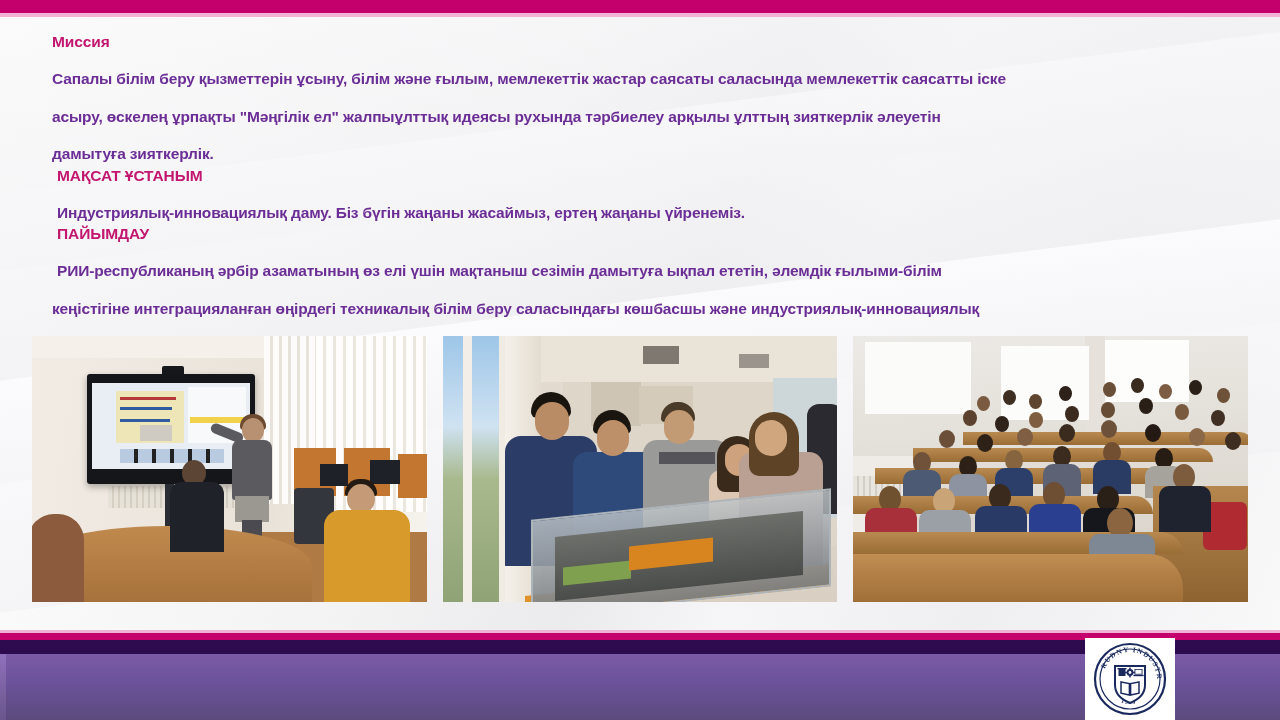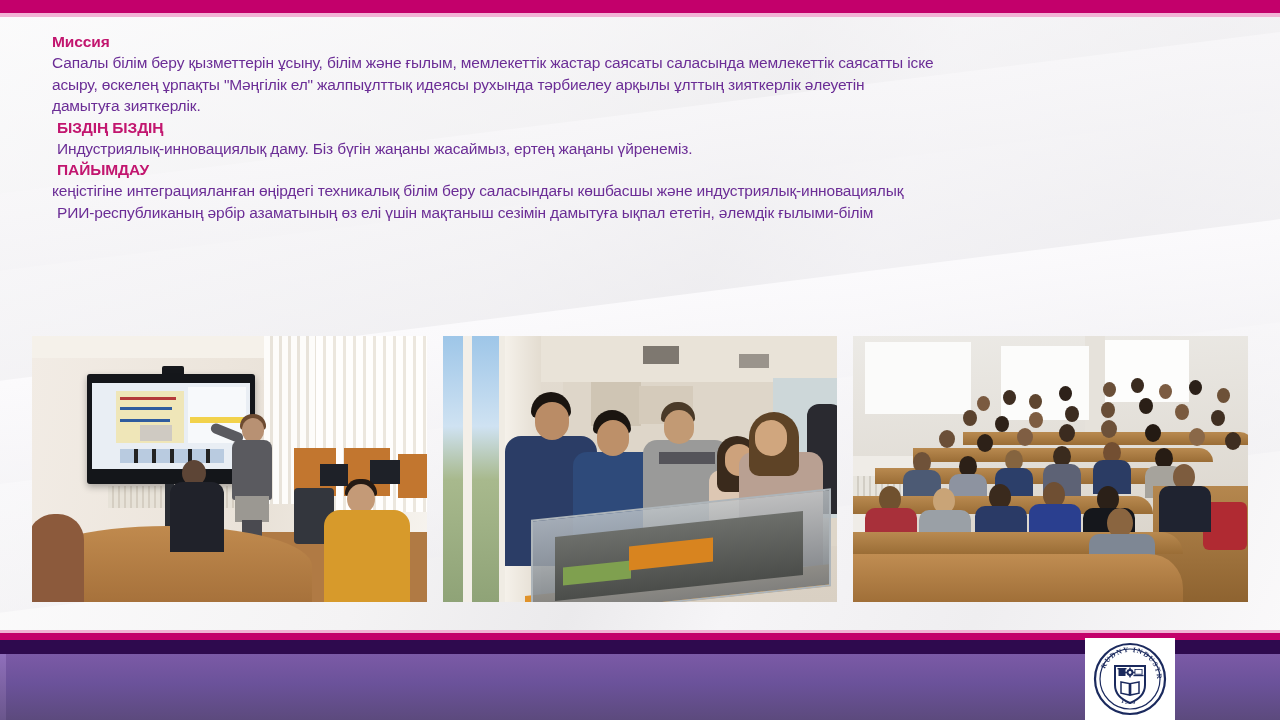--- a/index.html
+++ b/index.html
@@ -82,23 +82,24 @@
     font-size: 15.5px;
     font-weight: bold;
     line-height: 21px;
     letter-spacing: -0.1px;
     white-space: nowrap;
   }
   .heading.indent { padding-left: 5px; }
   .body-text {
     color: #6b2d96;
     font-size: 15.5px;
-    font-weight: normal;
+    font-weight: bold;
     line-height: 21.5px;
     letter-spacing: -0.15px;
+    margin-top: 16px;
   }
   .body-text.indent { padding-left: 5px; }
 
   
   .photos {
     position: absolute;
     left: 32px;
     top: 336px;
     width: 1216px;
     height: 266px;
@@ -263,26 +264,26 @@
 
   <div class="top-bar"></div>
   <div class="top-bar-light"></div>
 
   <div class="text-block">
     <div class="heading">Миссия</div>
     <div class="body-text nowrap">Сапалы білім беру қызметтерін ұсыну, білім және ғылым, мемлекеттік жастар саясаты саласында мемлекеттік саясатты іске</div>
     <div class="body-text nowrap">асыру, өскелең ұрпақты "Мәңгілік ел" жалпыұлттық идеясы рухында тәрбиелеу арқылы ұлттың зияткерлік әлеуетін</div>
     <div class="body-text nowrap">дамытуға зияткерлік.</div>
 
-    <div class="heading indent">БІЗДІҢ БІЗДІҢ</div>
+    <div class="heading indent">МАҚСАТ ҰСТАНЫМ</div>
     <div class="body-text indent nowrap">Индустриялық-инновациялық даму. Біз бүгін жаңаны жасаймыз, ертең жаңаны үйренеміз.</div>
 
     <div class="heading indent">ПАЙЫМДАУ</div>
+    <div class="body-text indent nowrap">РИИ-республиканың әрбір азаматының өз елі үшін мақтаныш сезімін дамытуға ықпал ететін, әлемдік ғылыми-білім</div>
     <div class="body-text nowrap">кеңістігіне интеграцияланған өңірдегі техникалық білім беру саласындағы көшбасшы және индустриялық-инновациялық</div>
-    <div class="body-text indent nowrap">РИИ-республиканың әрбір азаматының өз елі үшін мақтаныш сезімін дамытуға ықпал ететін, әлемдік ғылыми-білім</div>
 
   </div>
 
   <div class="photos">
 
     <div class="photo p1">
       <div class="wall"></div>
       <div class="ceiling"></div>
       <div class="blinds-a"></div>
       <div class="blinds-b"></div>

